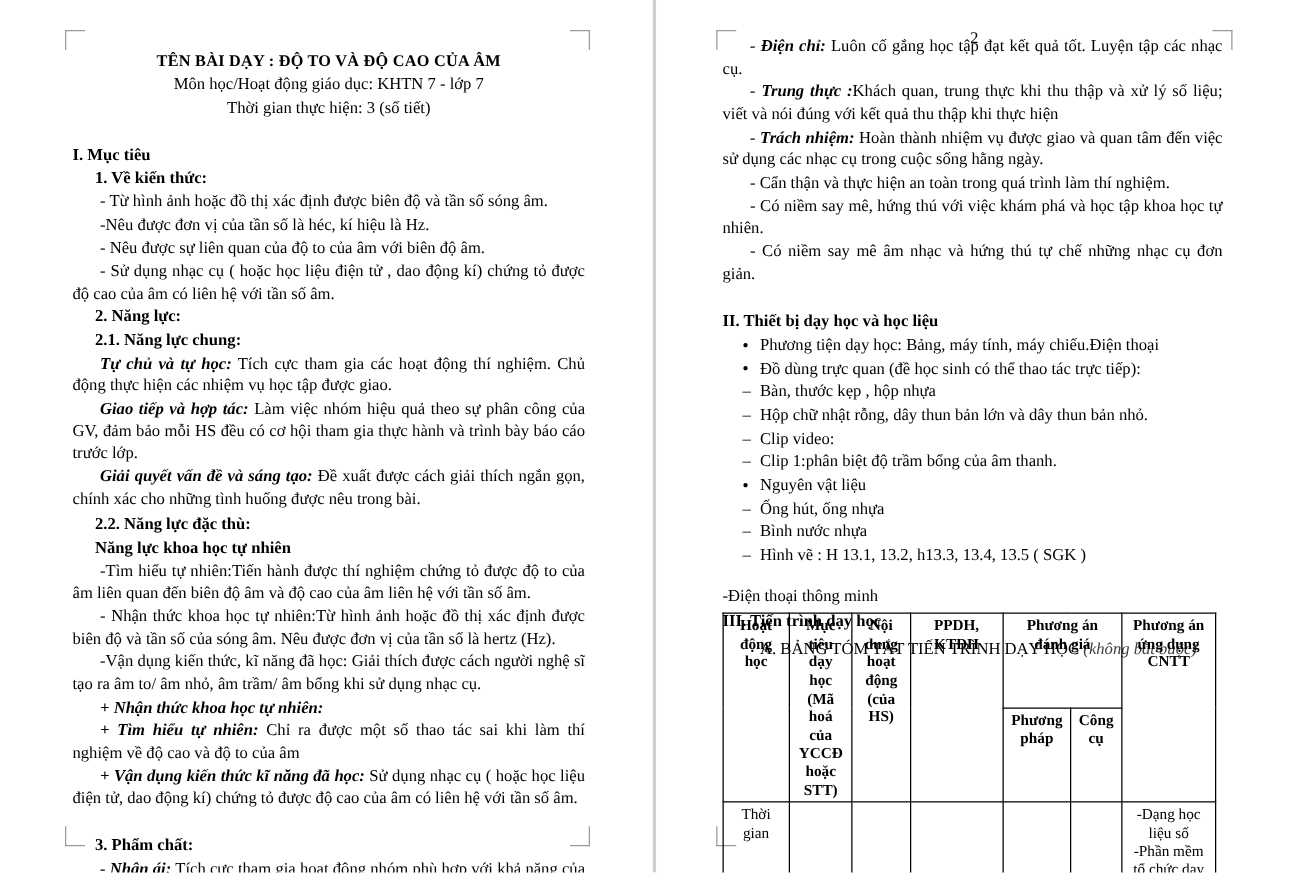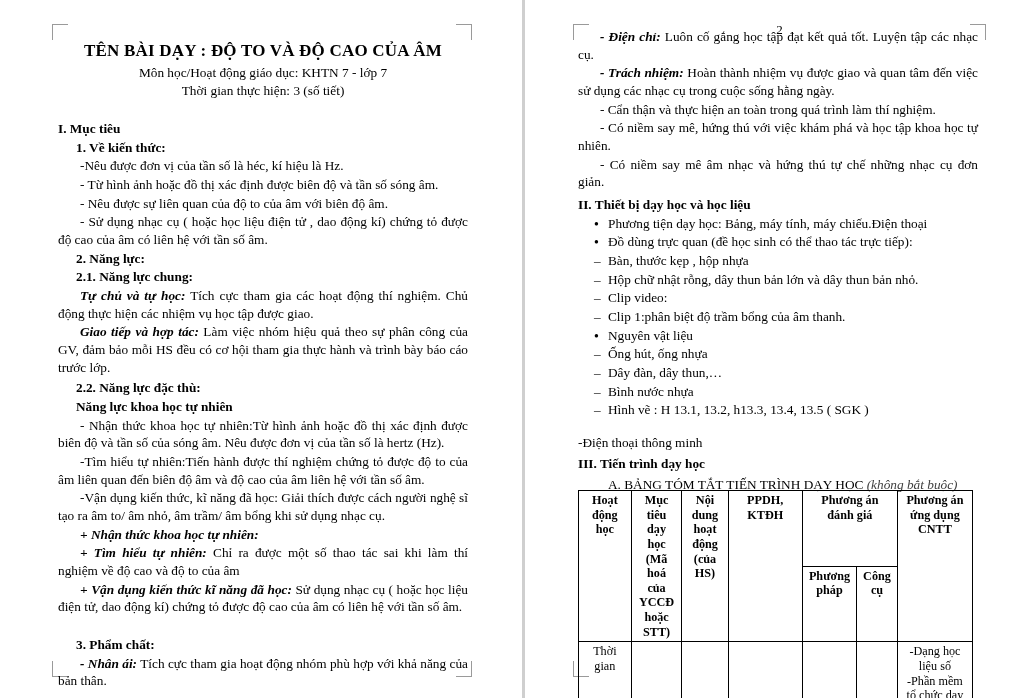--- a/index.html
+++ b/index.html
@@ -56,21 +56,21 @@
   p { margin: 0 0 1px 0; }
   .ctr { text-align: center; }
   .b { font-weight: bold; }
   .i { font-style: italic; }
   .bi { font-weight: bold; font-style: italic; }
   .red { color: #404040; }
   .ind1 { text-indent: 22px; }
   .pad1 { padding-left: 18px; }
   .pad2 { padding-left: 30px; }
 
-  .title { font-size: 17px; letter-spacing: .2px; }
+  .title { font-size: 13px; letter-spacing: .2px; }
   .pagenum {
     position: absolute; left: 0; right: 0; top: 22px;
     text-align: center; font-size: 13px; color: #000;
   }
 
   ul.bul { margin: 0; padding-left: 30px; list-style: none; }
   ul.bul li { position: relative; margin: 0 0 1px 0; }
   ul.bul li.d::before { content: "●"; position: absolute; left: -14px; font-size: 8px; top: 4px; }
   ul.bul li.dash::before { content: "–"; position: absolute; left: -14px; }
 
@@ -120,34 +120,35 @@
     <div class="mark h" style="left:456px; top:676px;"></div>
     <div class="mark v" style="left:471px; top:661px;"></div>
 
     <div class="body-col left">
       <p class="ctr b title">TÊN BÀI DẠY : ĐỘ TO VÀ ĐỘ CAO CỦA ÂM</p>
       <p class="ctr">Môn học/Hoạt động giáo dục: KHTN  7   - lớp 7</p>
       <p class="ctr" style="margin-bottom:20px;">Thời gian thực hiện: 3 (số tiết)</p>
 
       <p class="b">I. Mục tiêu</p>
       <p class="b pad1">1. Về kiến thức:</p>
+      <p class="ind1">- Từ hình ảnh hoặc đồ thị xác định được biên độ và tần số sóng âm.</p>
       <p class="ind1">-Nêu được đơn vị của tần số là héc, kí hiệu là Hz.</p>
-      <p class="ind1">- Từ hình ảnh hoặc đồ thị xác định được biên độ và tần số sóng âm.</p>
       <p class="ind1">- Nêu được sự liên quan của độ to của âm với biên độ âm.</p>
       <p class="ind1">- Sử dụng nhạc cụ ( hoặc học liệu điện tử , dao động kí) chứng tỏ được độ cao của âm có liên hệ với tần số âm.</p>
 
       <p class="b pad1">2. Năng lực:</p>
       <p class="b pad1">2.1. Năng lực chung:</p>
       <p class="ind1"><span class="bi">Tự chủ và tự học:</span><span> Tích cực tham gia các hoạt động thí nghiệm. Chủ động thực hiện các nhiệm vụ học tập được giao.</span></p>
       <p class="ind1"><span class="bi">Giao tiếp và hợp tác:</span><span> Làm việc nhóm hiệu quả theo sự phân công của GV, đảm bảo mỗi HS đều có cơ hội tham gia thực hành và trình bày báo cáo trước lớp.</span></p>
+      <p class="ind1"><span class="bi">Giải quyết vấn đề và sáng tạo:</span><span> Đề xuất được cách giải thích ngắn gọn, chính xác cho những tình huống được nêu trong bài.</span></p>
 
       <p class="b pad1" style="margin-top:3px;">2.2. Năng lực đặc thù:</p>
       <p class="b pad1">Năng lực khoa học tự nhiên</p>
+      <p class="ind1">-Tìm hiểu tự nhiên:Tiến hành được thí nghiệm chứng tỏ được độ to của âm liên quan đến biên độ âm và độ cao của âm liên hệ với tần số âm.</p>
       <p class="ind1">- Nhận thức khoa học tự nhiên:Từ hình ảnh hoặc đồ thị xác định được biên độ và tần số của sóng âm. Nêu được đơn vị của tần số là hertz (Hz).</p>
-      <p class="ind1">-Tìm hiểu tự nhiên:Tiến hành được thí nghiệm chứng tỏ được độ to của âm liên quan đến biên độ âm và độ cao của âm liên hệ với tần số âm.</p>
       <p class="ind1">-Vận dụng kiến thức, kĩ năng đã học: Giải thích được cách người nghệ sĩ tạo ra âm to/ âm nhỏ, âm trầm/ âm bổng khi sử dụng nhạc cụ.</p>
 
       <p class="bi ind1">+ Nhận thức khoa học tự nhiên:</p>
       <p class="ind1"><span class="bi">+ Tìm hiểu tự nhiên:</span><span> Chỉ ra được một số thao tác sai khi làm thí nghiệm về độ cao và độ to của âm</span></p>
       <p class="ind1"><span class="bi">+ Vận dụng kiến thức kĩ năng đã học:</span><span> Sử dụng nhạc cụ ( hoặc học liệu điện tử, dao động kí) chứng tỏ được độ cao của âm có liên hệ với tần số âm.</span></p>
 
       <p class="b pad1" style="margin-top:20px;">3. Phẩm chất:</p>
       <p class="ind1"><span class="bi">- Nhân ái:</span><span> Tích cực tham gia hoạt động nhóm phù hợp với khả năng của bản thân.</span></p>
     </div>
   </div>
@@ -157,37 +158,37 @@
 
     <div class="mark h" style="left:48px;  top:24px;"></div>
     <div class="mark v" style="left:48px;  top:24px;"></div>
     <div class="mark h" style="left:445px; top:24px;"></div>
     <div class="mark v" style="left:460px; top:24px;"></div>
     <div class="mark h" style="left:48px;  top:676px;"></div>
     <div class="mark v" style="left:48px;  top:661px;"></div>
 
     <div class="body-col right" style="left:53px; width:400px; top:28px;">
       <p class="ind1"><span class="bi">- Điện chỉ:</span><span> Luôn cố gắng học tập đạt kết quả tốt. Luyện tập các nhạc cụ.</span></p>
+      <p class="ind1"><span class="bi">- Trung thực :</span><span>Khách quan, trung thực khi thu thập và xử lý số liệu; viết và nói đúng với kết quả thu thập khi thực hiện</span></p>
       <p class="ind1"><span class="bi">- Trách nhiệm:</span><span> Hoàn thành nhiệm vụ được giao và quan tâm đến việc sử dụng các nhạc cụ trong cuộc sống hằng ngày.</span></p>
       <p class="ind1">- Cẩn thận và thực hiện an toàn trong quá trình làm thí nghiệm.</p>
       <p class="ind1">- Có niềm say mê, hứng thú với việc khám phá và học tập khoa học tự nhiên.</p>
-      <p class="ind1" style="margin-bottom:5px;">- Có niềm say mê âm nhạc và hứng thú tự chế những nhạc cụ đơn giản.</p>
+      <p class="ind1" style="margin-bottom:21px;">- Có niềm say mê âm nhạc và hứng thú tự chế những nhạc cụ đơn giản.</p>
 
       <p class="b">II. Thiết bị dạy học và học liệu</p>
 
       <ul class="bul">
         <li class="d">Phương tiện dạy học: Bảng, máy tính, máy chiếu.Điện thoại</li>
         <li class="d">Đồ dùng trực quan (đề học sinh có thể thao tác trực tiếp):</li>
         <li class="dash">Bàn, thước kẹp , hộp nhựa</li>
         <li class="dash">Hộp chữ nhật rỗng, dây thun bản lớn và dây thun bản nhỏ.</li>
         <li class="dash">Clip video:</li>
         <li class="dash">Clip 1:phân biệt độ trầm bổng của âm thanh.</li>
         <li class="d">Nguyên vật liệu</li>
         <li class="dash">Ống hút, ống nhựa</li>
-        <li class="dash">Dây đàn, dây thun,…</li>
         <li class="dash">Bình nước nhựa</li>
         <li class="dash">Hình vẽ : H 13.1, 13.2, h13.3, 13.4, 13.5 ( SGK )</li>
       </ul>
       <p style="margin-top:15px;">-Điện thoại thông minh</p>
 
       <p class="b" style="margin-top:3px;">III. Tiến trình dạy học</p>
       <p class="pad2" style="margin-top:4px;"><span>A.  BẢNG TÓM TẮT TIẾN TRÌNH DẠY HỌC </span><span class="i red">(không bắt buộc)</span></p>
     </div>
 
     <table class="plan" style="left:53px; top:490px; width:395px;">

